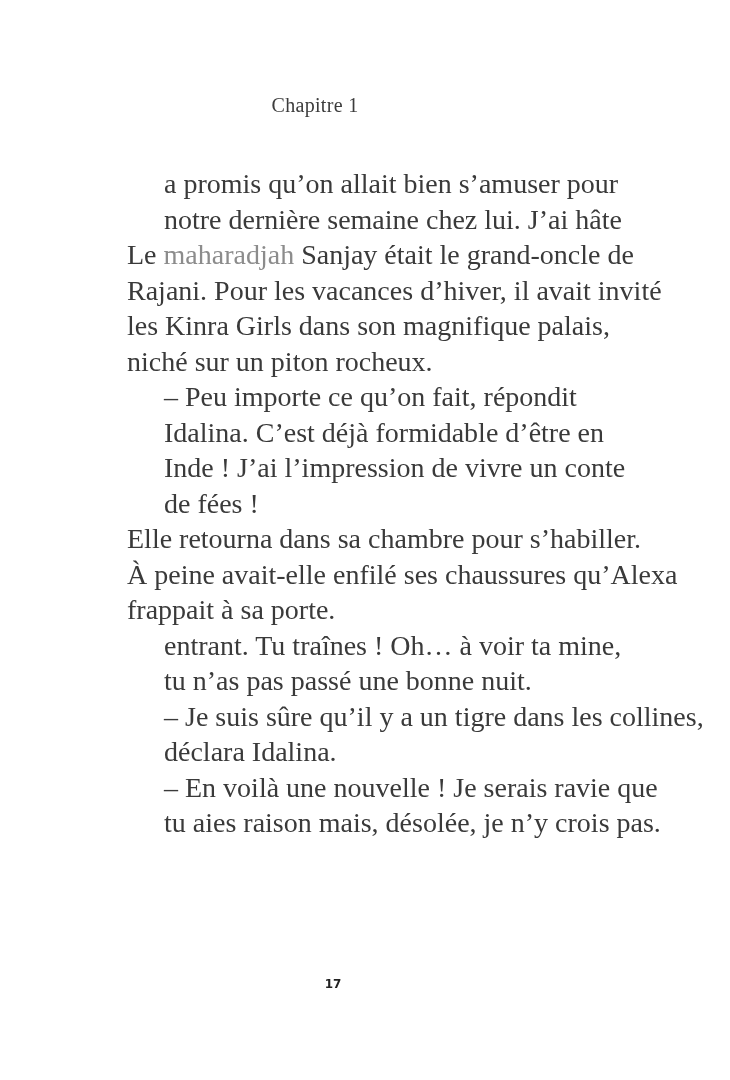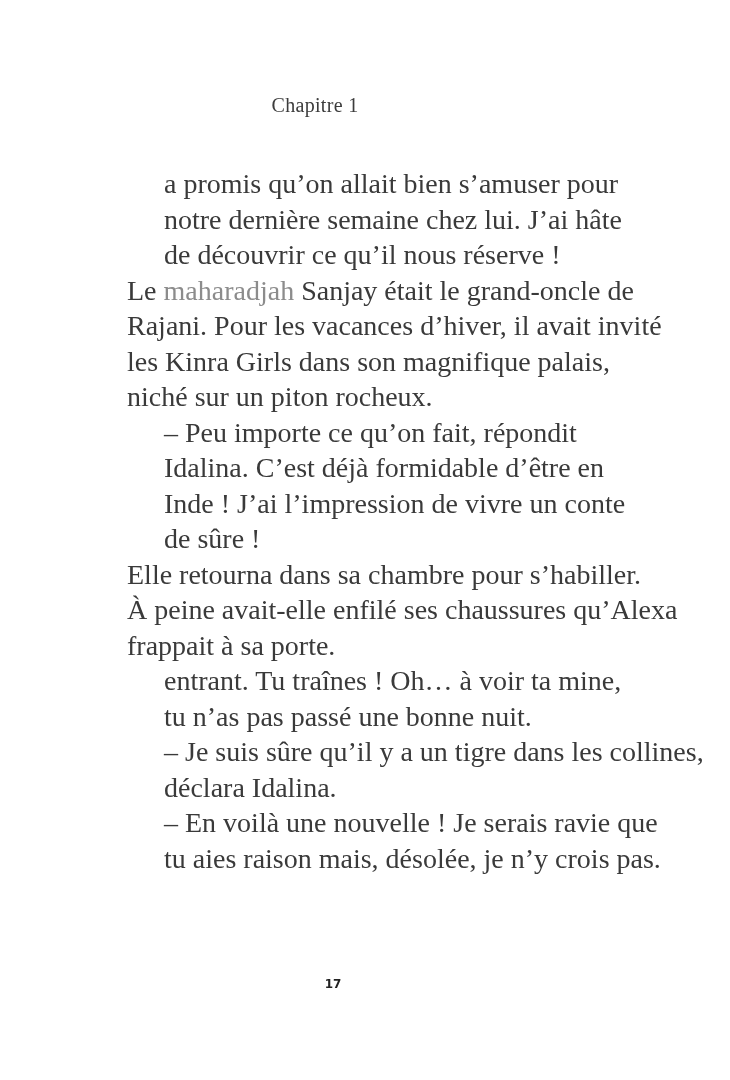--- a/index.html
+++ b/index.html
@@ -61,29 +61,28 @@
 </style>
 </head>
 <body>
 
 <div class="page">
   <div class="chapter-heading">Chapitre 1</div>
 
   <div class="body-text" style="color: rgb(58, 58, 58);">
       <div class="line indent"><span>a promis qu’on allait bien s’amuser pour</span></div>
       <div class="line indent"><span>notre dernière semaine chez lui. J’ai hâte</span></div>
-      <div class="line indent"><span>de découvrir ce qu’il nous réserve !</span></div>
       <div class="line"><span>Le </span><span class="keyword" style="color: rgb(140, 140, 140);">maharadjah</span><span> Sanjay était le grand-oncle de</span></div>
       <div class="line"><span>Rajani. Pour les vacances d’hiver, il avait invité</span></div>
       <div class="line"><span>les Kinra Girls dans son magnifique palais,</span></div>
       <div class="line"><span>niché sur un piton rocheux.</span></div>
       <div class="line indent"><span>– Peu importe ce qu’on fait, répondit</span></div>
       <div class="line indent"><span>Idalina. C’est déjà formidable d’être en</span></div>
       <div class="line indent"><span>Inde ! J’ai l’impression de vivre un conte</span></div>
-      <div class="line indent"><span>de sûre !</span></div>
+      <div class="line indent"><span>de fées !</span></div>
       <div class="line"><span>Elle retourna dans sa chambre pour s’habiller.</span></div>
       <div class="line"><span>À peine avait-elle enfilé ses chaussures qu’Alexa</span></div>
       <div class="line"><span>frappait à sa porte.</span></div>
       <div class="line indent"><span>entrant. Tu traînes ! Oh… à voir ta mine,</span></div>
       <div class="line indent"><span>tu n’as pas passé une bonne nuit.</span></div>
       <div class="line indent"><span>– Je suis sûre qu’il y a un tigre dans les collines,</span></div>
       <div class="line indent"><span>déclara Idalina.</span></div>
       <div class="line indent"><span>– En voilà une nouvelle ! Je serais ravie que</span></div>
       <div class="line indent"><span>tu aies raison mais, désolée, je n’y crois pas.</span></div>
     </div>

